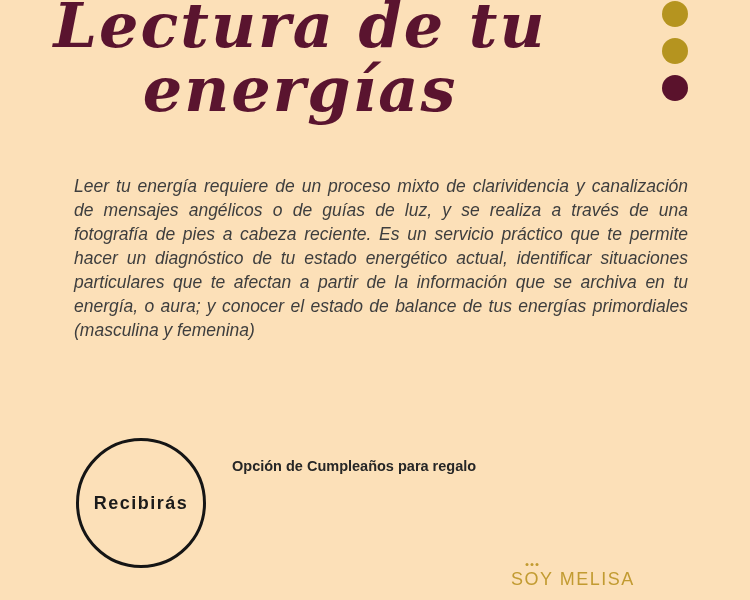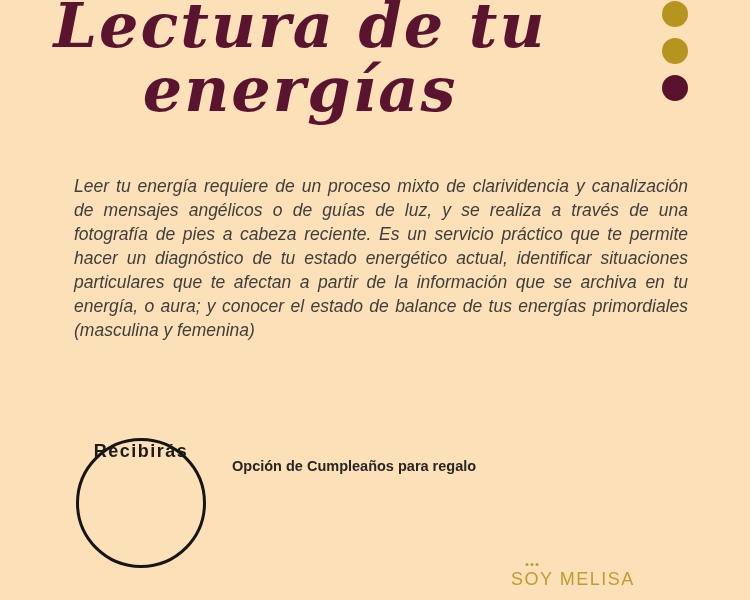--- a/index.html
+++ b/index.html
@@ -63,20 +63,21 @@
   
   .receive-circle {
     position: absolute;
     left: 76px;
     top: 438px;
     width: 130px;
     height: 130px;
     border: 3px solid #151515;
     border-radius: 50%;
     display: flex;
+    align-items: center;
     justify-content: center;
     background: transparent;
   }
   .receive-circle .circle-label {
     font-size: 18px;
     font-weight: bold;
     letter-spacing: 1.5px;
     color: #1B1B1B;
   }
 

